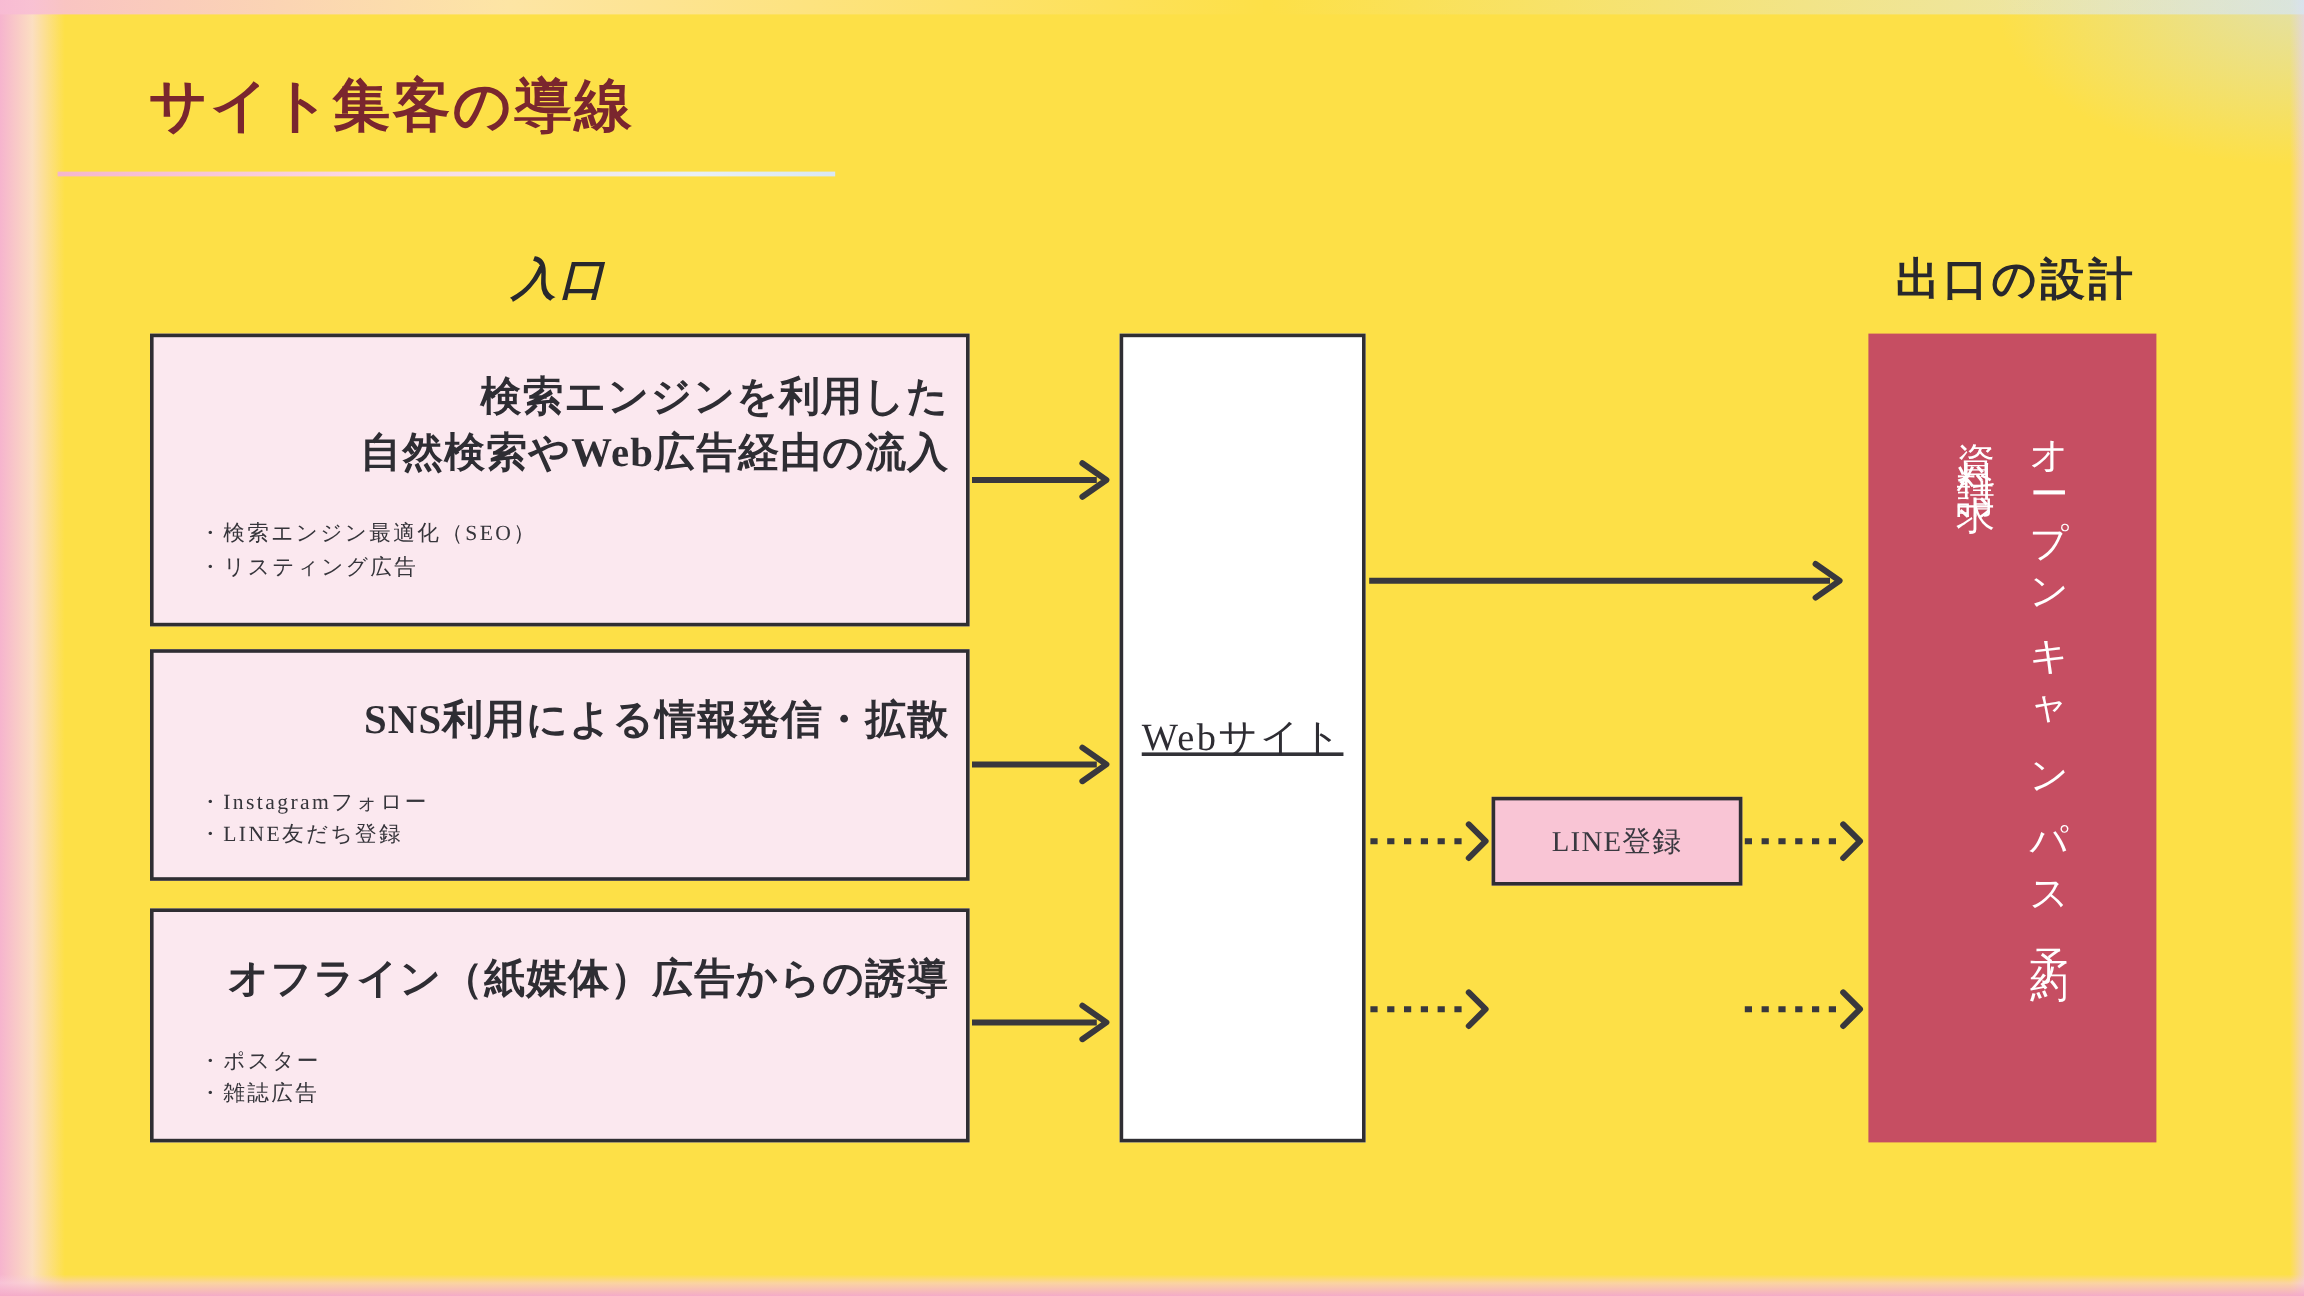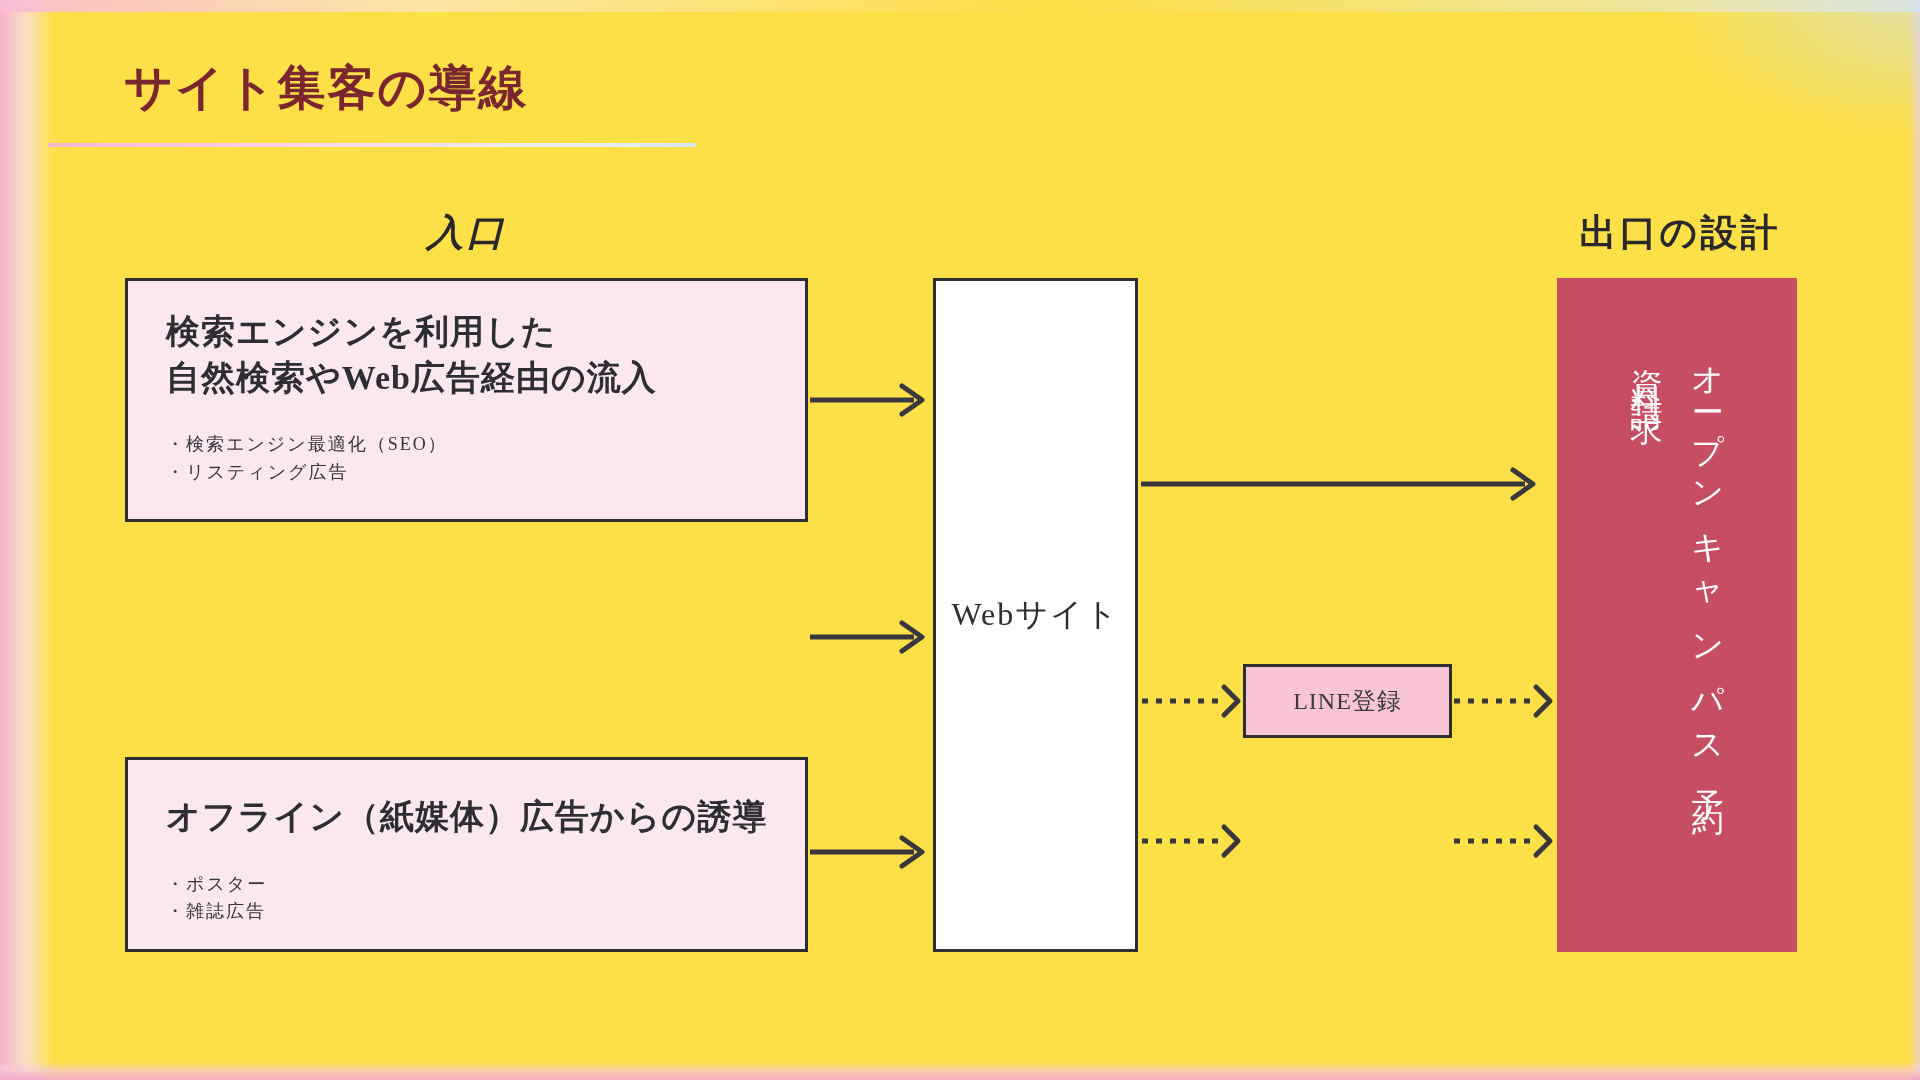--- a/index.html
+++ b/index.html
@@ -37,26 +37,26 @@
   .col-header.entrance{left:125px;width:683px;font-style:italic;}
   .col-header.exit{left:1545px;width:270px;}
 
   .entry-box{
     position:absolute;left:125px;width:683px;box-sizing:border-box;
     background:#fbe8ef;border:3px solid #2f2e33;padding:28px 14px 0 38px;
   }
   .entry-box.b1{top:278px;height:244px;}
   .entry-box.b2{top:541px;height:193px;padding-top:34px;}
   .entry-box.b3{top:757px;height:195px;padding-top:34px;}
-  .entry-title{font-size:34px;font-weight:600;line-height:1.34;letter-spacing:1px;color:#2e2d33;}
+  .entry-title{font-size:34px;font-weight:600;line-height:1.34;letter-spacing:1px;color:#2e2d33;text-align:right;}
   .entry-bullets{margin-top:31px;font-size:18px;line-height:1.55;letter-spacing:2px;color:#36353b;}
 
   .web-box{
     position:absolute;left:933px;top:278px;width:205px;height:674px;box-sizing:border-box;
-    background:#ffffff;border:3px solid #2f2e33;display:flex;align-items:center;justify-content:center;
+    background:#ffffff;border:3px solid #2f2e33;display:flex;align-items:center;justify-content:center;text-decoration:underline;
   }
   .web-box .label{font-size:32px;letter-spacing:2px;color:#2e2d33;}
 
   .mid-box{
     position:absolute;left:1243px;width:209px;box-sizing:border-box;
     background:#f9c5d5;border:3px solid #2f2e33;display:flex;align-items:center;justify-content:center;
   }
   .mid-box.line{top:664px;height:74px;}
   .mid-box.instagram{top:804px;height:75px;}
   .mid-box .label{font-size:24px;letter-spacing:1px;color:#3a3940;}
@@ -99,20 +99,29 @@
       <div class="entry-title">
         <div>検索エンジンを利用した</div>
         <div>自然検索やWeb広告経由の流入</div>
       </div>
       <div class="entry-bullets">
         <div>・検索エンジン最適化（SEO）</div>
         <div>・リスティング広告</div>
       </div>
     </div>
 
+    <div class="entry-box b2">
+      <div class="entry-title">
+        <div>SNS利用による情報発信・拡散</div>
+      </div>
+      <div class="entry-bullets">
+        <div>・Instagramフォロー</div>
+        <div>・LINE友だち登録</div>
+      </div>
+    </div>
 
     <div class="entry-box b3">
       <div class="entry-title">
         <div>オフライン（紙媒体）広告からの誘導</div>
       </div>
       <div class="entry-bullets">
         <div>・ポスター</div>
         <div>・雑誌広告</div>
       </div>
     </div>

